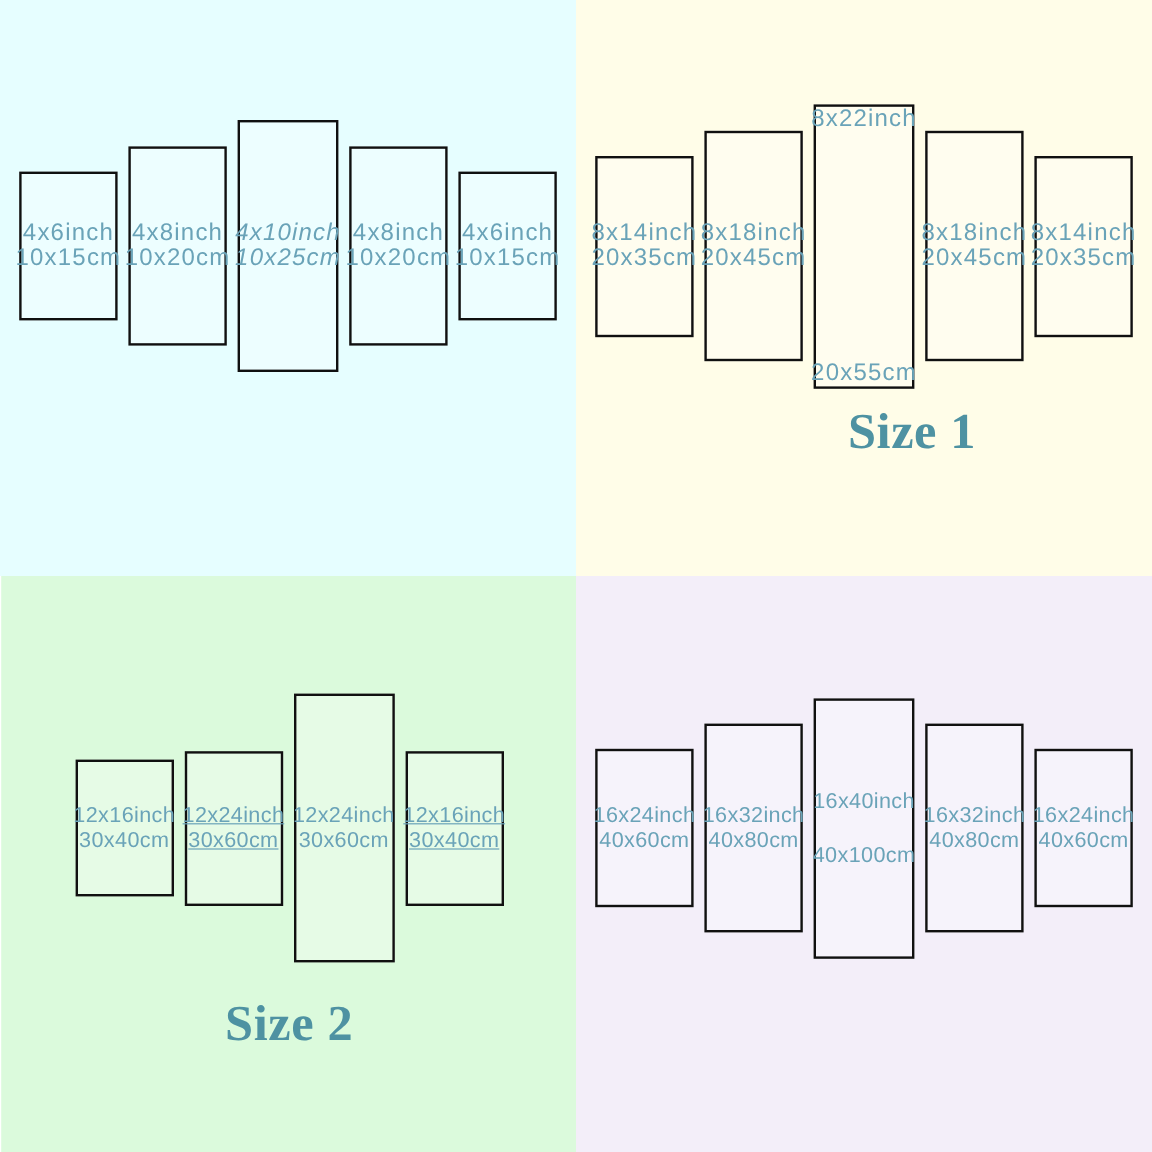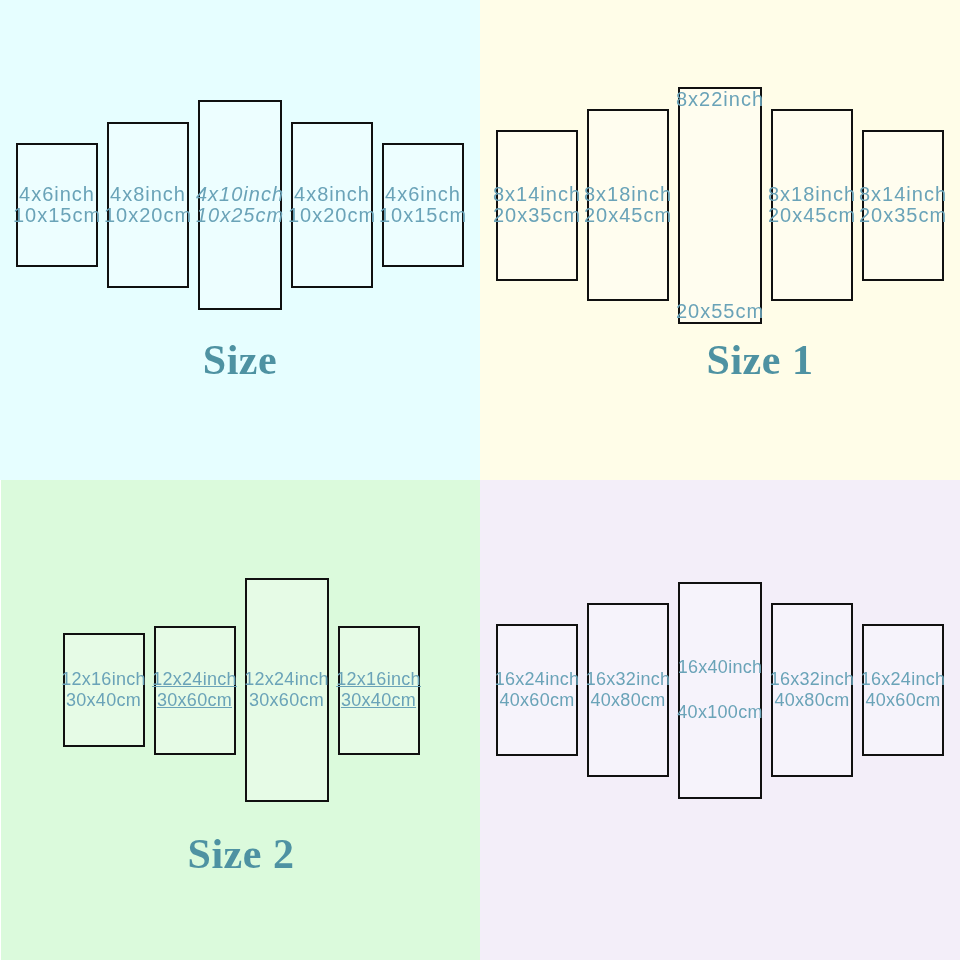--- a/index.html
+++ b/index.html
@@ -78,21 +78,20 @@
       </div>
       <div class="panel" style="border-color: rgb(16, 16, 16); background: rgba(255, 255, 255, 0.3);">
         <span class="label">4x8inch</span>
         <span class="label">10x20cm</span>
       </div>
       <div class="panel" style="border-color: rgb(16, 16, 16); background: rgba(255, 255, 255, 0.3);">
         <span class="label">4x6inch</span>
         <span class="label">10x15cm</span>
       </div>
     </div>
-    <div class="title" style="color: rgb(78, 146, 162);">Size</div>
   </div>
 
   <div class="quadrant q1" style="background: rgb(255, 253, 232);">
     <div class="panels" style="color: rgb(106, 163, 184);">
       <div class="panel" style="border-color: rgb(16, 16, 16); background: rgba(255, 255, 255, 0.3);">
         <span class="label">8x14inch</span>
         <span class="label">20x35cm</span>
       </div>
       <div class="panel" style="border-color: rgb(16, 16, 16); background: rgba(255, 255, 255, 0.3);">
         <span class="label">8x18inch</span>

